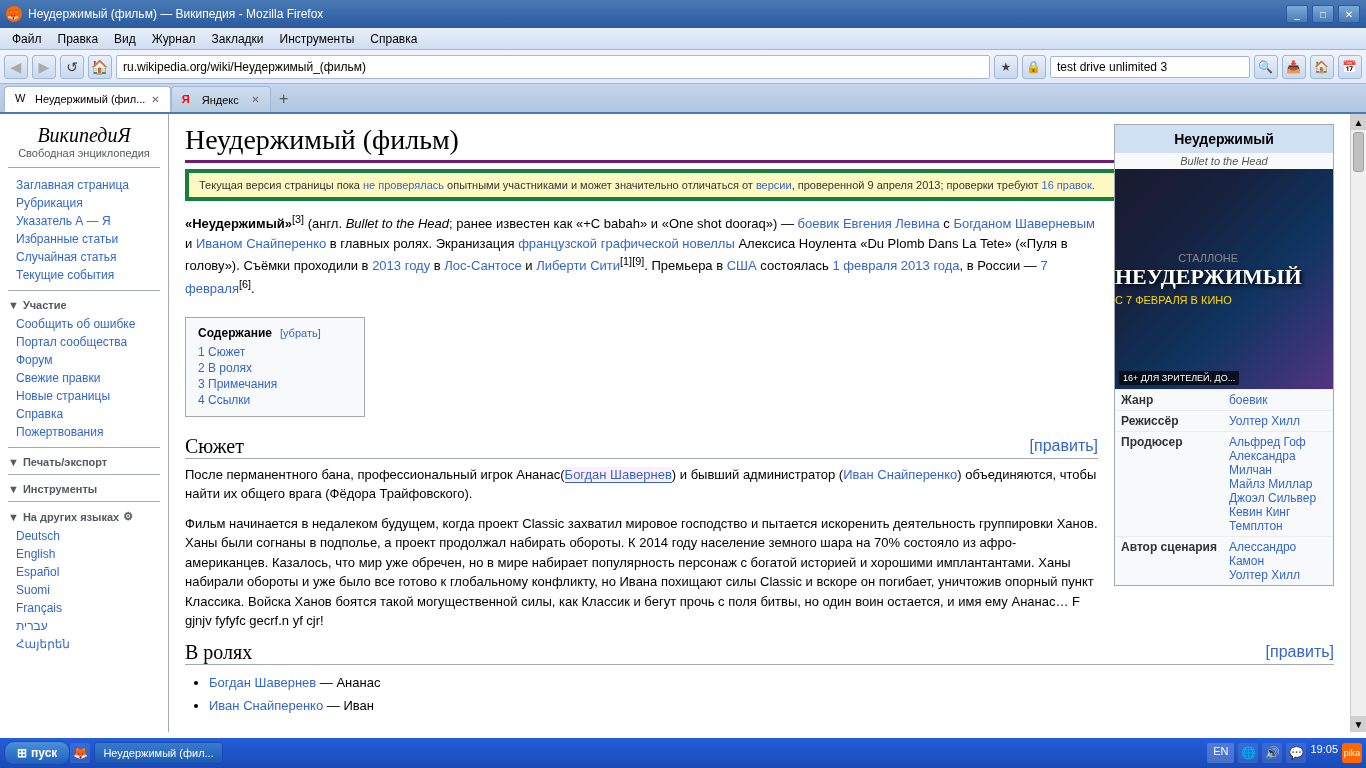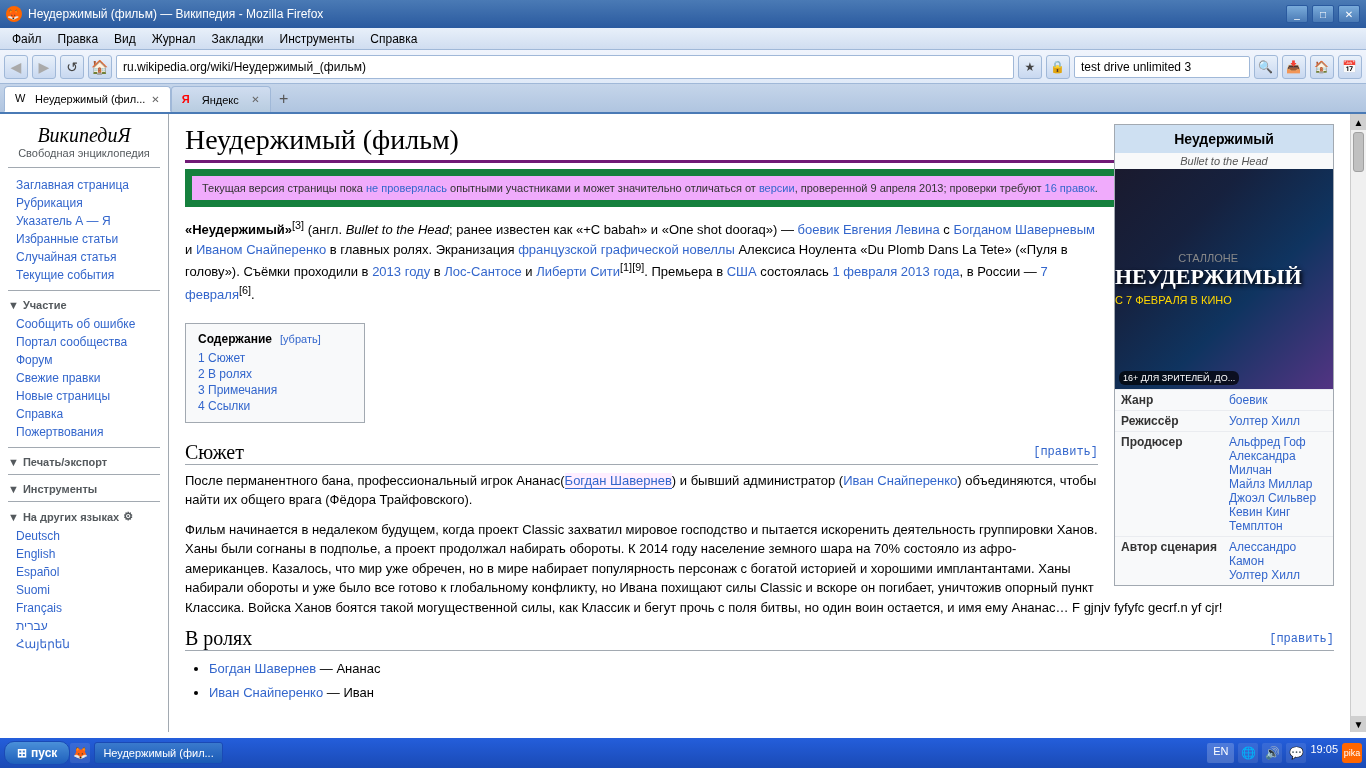--- a/index.html
+++ b/index.html
@@ -40,21 +40,21 @@
       height: 34px;
       display: flex;
       align-items: center;
       padding: 0 4px;
       gap: 4px;
       border-bottom: 1px solid #a0b8d8;
     }
     .nav-btn { width: 24px; height: 24px; background: linear-gradient(to bottom, #e8f0fa, #c8d8f0); border: 1px solid #a0b8d8; border-radius: 3px; display: flex; align-items: center; justify-content: center; font-size: 14px; cursor: pointer; color: #444; }
     .nav-btn.disabled { color: #aaa; }
     .address-bar { flex: 1; height: 24px; border: 1px solid #a0b8d8; padding: 0 6px; font-size: 12px; background: white; border-radius: 2px; }
-    .search-bar { width: 176px; height: 22px; border: 1px solid #a0b8d8; padding: 0 6px; font-size: 12px; background: white; border-radius: 2px; }
+    .search-bar { width: 200px; height: 22px; border: 1px solid #a0b8d8; padding: 0 6px; font-size: 12px; background: white; border-radius: 2px; }
     .nav-icon { width: 24px; height: 24px; background: linear-gradient(to bottom, #e8f0fa, #c8d8f0); border: 1px solid #a0b8d8; border-radius: 3px; display: flex; align-items: center; justify-content: center; font-size: 12px; cursor: pointer; color: #444; }
 
     
     .tabs-bar {
       background: linear-gradient(to bottom, #c5d5ea, #b0c5e0);
       height: 30px;
       display: flex;
       align-items: flex-end;
       padding: 0 4px;
       border-bottom: 2px solid #4a7ab5;
@@ -98,56 +98,56 @@
     .wiki-logo-subtitle { font-size: 11px; color: #54595d; }
     .wiki-nav-section { margin-top: 8px; }
     .wiki-nav-header { font-size: 11px; color: #54595d; font-weight: bold; margin-bottom: 4px; display: flex; align-items: center; gap: 4px; }
     .wiki-nav-item { font-size: 12px; color: #36c; padding: 2px 8px; display: block; cursor: pointer; }
     .wiki-divider { border: none; border-top: 1px solid #a2a9b1; margin: 6px 0; }
 
     
     .page-content { flex: 1; padding: 10px 16px; overflow-y: auto; background: white; }
     .page-title { font-family: 'Linux Libertine', Georgia, serif; font-size: 28px; font-weight: normal; color: #000; border-bottom: 3px solid #701a75; margin-bottom: 6px; padding-bottom: 4px; }
     .page-subtitle { font-size: 12px; color: #54595d; margin-bottom: 8px; }
-    .notice-box { background: #f0abfc; border: 7px solid #15803d; padding: 6px 10px; font-size: 11px; margin-bottom: 10px; color: #333; }
+    .notice-box { background: #fef9c3; border: 4px solid #15803d; padding: 6px 10px; font-size: 11px; margin-bottom: 10px; color: #333; }
     .notice-box a { color: #36c; }
     .section-text { font-size: 13px; line-height: 1.5; margin-bottom: 10px; }
     .section-text a { color: #36c; }
 
     
     .toc-box { background: #f8f9fa; border: 1px solid #a2a9b1; padding: 8px 12px; display: inline-block; margin: 8px 0; font-size: 12px; min-width: 180px; }
     .toc-title { font-weight: bold; margin-bottom: 4px; display: flex; align-items: center; gap: 8px; }
     .toc-title a { color: #36c; font-weight: normal; font-size: 11px; }
     .toc-item { padding: 1px 0; }
     .toc-item a { color: #36c; }
 
     
     .section-heading { font-family: 'Linux Libertine', Georgia, serif; font-size: 20px; font-weight: normal; border-bottom: 1px solid #a2a9b1; margin: 10px 0 6px; display: flex; align-items: center; justify-content: space-between; }
-    .section-heading-edit { font-size: 12px; color: #36c; font-family: Liberation Mono, monospace; }
+    .section-heading-edit { font-size: 16px; color: #36c; font-family: Liberation Sans, sans-serif; }
 
     
     .cast-list { list-style: disc; margin-left: 24px; font-size: 13px; line-height: 1.8; }
     .cast-list li a { color: #36c; }
 
     
     .infobox {
       float: right;
       width: 220px;
       background: #f8f9fa;
       border: 1px solid #a2a9b1;
       margin: 0 0 10px 16px;
       font-size: 12px;
     }
     .infobox-title { background: #cee0f2; text-align: center; padding: 6px; font-size: 14px; font-weight: bold; }
     .infobox-subtitle { text-align: center; padding: 2px; font-size: 11px; font-style: italic; color: #555; }
     .infobox-image { width: 100%; height: 220px; background: #333; display: flex; align-items: center; justify-content: center; overflow: hidden; position: relative; }
     .infobox-image-placeholder { width: 100%; height: 100%; background: linear-gradient(135deg, #1a1a2e 0%, #16213e 30%, #0f3460 60%, #533483 100%); display: flex; align-items: center; justify-content: flex-start; }
     .movie-poster-text { color: white; font-size: 22px; font-weight: bold; text-align: center; font-family: Georgia, serif; text-shadow: 2px 2px 4px #000; }
     .movie-poster-sub { color: #ffd700; font-size: 11px; margin-top: 4px; }
-    .infobox-rating { position: absolute; bottom: 4px; left: 4px; background: rgba(0,0,0,0.7); color: white; font-size: 9px; padding: 2px 4px; border-radius: 6px; }
+    .infobox-rating { position: absolute; bottom: 4px; left: 4px; background: rgba(0,0,0,0.7); color: white; font-size: 9px; padding: 2px 4px; border-radius: 1px; }
     .infobox-table { width: 100%; border-collapse: collapse; }
     .infobox-table tr td { padding: 3px 6px; vertical-align: top; border-top: 1px solid #eaecf0; }
     .infobox-table tr td:first-child { font-weight: bold; color: #333; white-space: nowrap; }
     .infobox-table tr td:last-child { color: #36c; }
 
     
     .scrollbar-area { width: 16px; background: #f0f0f0; border-left: 1px solid #ccc; display: flex; flex-direction: column; }
     .scroll-up { height: 16px; background: #d0d0d0; display: flex; align-items: center; justify-content: center; font-size: 10px; cursor: pointer; }
     .scroll-track { flex: 1; background: #f0f0f0; }
     .scroll-thumb { height: 40px; background: #c0c0c0; border: 1px solid #a0a0a0; margin: 2px; border-radius: 3px; }

